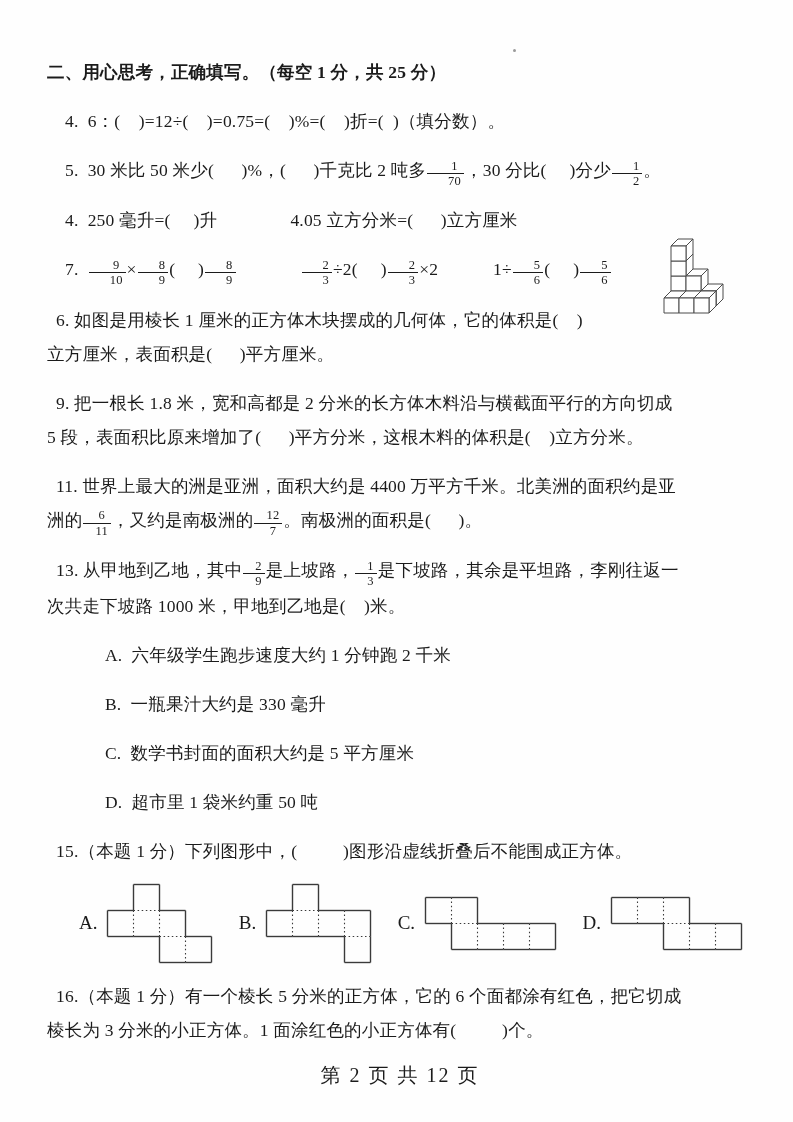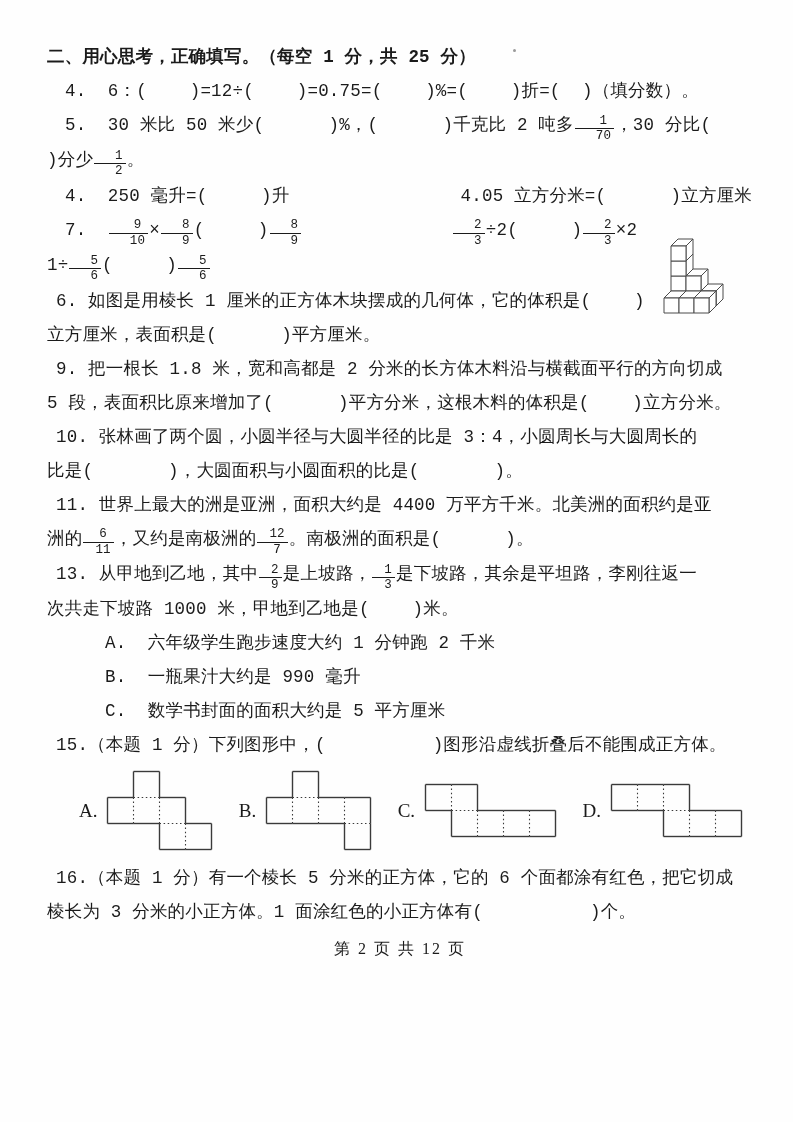--- a/index.html
+++ b/index.html
@@ -9,26 +9,25 @@
     margin:0 auto;
     background:#fefefe;
     box-sizing:border-box;
     padding:40px 40px 0 47px;
     overflow:hidden;
     font-family:"Liberation Serif","DejaVu Serif",serif;
     color:#1b1b1b;
     -webkit-font-smoothing:antialiased;
   }
   .line{
-    margin:0 0;
+    margin:15px 0;
     font-size:17.5px;
     line-height:34px;
     white-space:pre-wrap;
     letter-spacing:0.2px;
-    font-family:Liberation Mono, monospace;
   }
   .sec-title{font-weight:bold;}
   .ind-lg{text-indent:18px;}
   .ind-sm{text-indent:9px;}
   .opt{margin-left:58px;}
   .frac{
     display:inline-block;
     text-align:center;
     font-size:12.5px;
     line-height:1.15;
@@ -39,21 +38,21 @@
   .frac .den{display:block;padding:0 3px;}
   .cube-fig{position:absolute;left:656px;top:228px;}
   .nets-row{
     display:flex;justify-content:space-between;align-items:center;
     margin:8px 10px 10px 32px;
   }
   .net-item{display:flex;align-items:center;gap:9px;}
   .net-label{font-size:19px;}
   .footer{
     text-align:center;
-    font-size:16px;
+    font-size:20px;
     margin-top:10px;
     letter-spacing:2px;
   }
   .stray{position:absolute;left:513px;top:49px;width:3px;height:3px;background:#9a9a9a;border-radius:50%;}
 </style>
 </head>
 <body>
 
 <div class="page">
   <div class="stray"></div>
@@ -92,30 +91,29 @@
         <rect fill="#ffffff" stroke="#4a4a4a" stroke-width="1" stroke-linejoin="round" x="8" y="70" width="15" height="15"></rect>
         <polygon fill="#ffffff" stroke="#4a4a4a" stroke-width="1" stroke-linejoin="round" points="23,70 30,63 45,63 38,70"></polygon>
         <polygon fill="#ffffff" stroke="#4a4a4a" stroke-width="1" stroke-linejoin="round" points="38,70 45,63 45,78 38,85"></polygon>
         <rect fill="#ffffff" stroke="#4a4a4a" stroke-width="1" stroke-linejoin="round" x="23" y="70" width="15" height="15"></rect>
         <polygon fill="#ffffff" stroke="#4a4a4a" stroke-width="1" stroke-linejoin="round" points="38,70 45,63 60,63 53,70"></polygon>
         <polygon fill="#ffffff" stroke="#4a4a4a" stroke-width="1" stroke-linejoin="round" points="53,70 60,63 60,78 53,85"></polygon>
         <rect fill="#ffffff" stroke="#4a4a4a" stroke-width="1" stroke-linejoin="round" x="38" y="70" width="15" height="15"></rect>
       </svg></span>
   <p class="line ind-sm">9. 把一根长 1.8 米，宽和高都是 2 分米的长方体木料沿与横截面平行的方向切成
 5 段，表面积比原来增加了(      )平方分米，这根木料的体积是(    )立方分米。</p>
-  <p class="line ind-sm">10. 张林画了两个圆，小圆半径与大圆半径的比是 3：4，小圆周长与大圆周长的
-比是(       )，大圆面积与小圆面积的比是(       )。</p>
   <p class="line ind-sm">11. 世界上最大的洲是亚洲，面积大约是 4400 万平方千米。北美洲的面积约是亚
 洲的<span class="frac"><span class="num">6</span><span class="den">11</span></span>，又约是南极洲的<span class="frac"><span class="num">12</span><span class="den">7</span></span>。南极洲的面积是(      )。</p>
   <p class="line ind-sm">13. 从甲地到乙地，其中<span class="frac"><span class="num">2</span><span class="den">9</span></span>是上坡路，<span class="frac"><span class="num">1</span><span class="den">3</span></span>是下坡路，其余是平坦路，李刚往返一
 次共走下坡路 1000 米，甲地到乙地是(    )米。</p>
 
   <p class="line opt">A.  六年级学生跑步速度大约 1 分钟跑 2 千米</p>
-  <p class="line opt">B.  一瓶果汁大约是 990 毫升</p>
+  <p class="line opt">B.  一瓶果汁大约是 330 毫升</p>
   <p class="line opt">C.  数学书封面的面积大约是 5 平方厘米</p>
+  <p class="line opt">D.  超市里 1 袋米约重 50 吨</p>
   <p class="line ind-sm">15.（本题 1 分）下列图形中，(          )图形沿虚线折叠后不能围成正方体。</p>
 
   <div class="nets-row" id="nets-row">
       <div class="net-item">
         <span class="net-label">A.</span>
         <svg width="107" height="81">
           <line x1="27.5" y1="1.5" x2="53.5" y2="1.5" stroke="#3a3a3a" stroke-width="1.4"></line>
           <line x1="27.5" y1="27.5" x2="53.5" y2="27.5" stroke="#3a3a3a" stroke-width="1.1" stroke-dasharray="1.5,2.6"></line>
           <line x1="27.5" y1="1.5" x2="27.5" y2="27.5" stroke="#3a3a3a" stroke-width="1.4"></line>
           <line x1="53.5" y1="1.5" x2="53.5" y2="27.5" stroke="#3a3a3a" stroke-width="1.4"></line>

